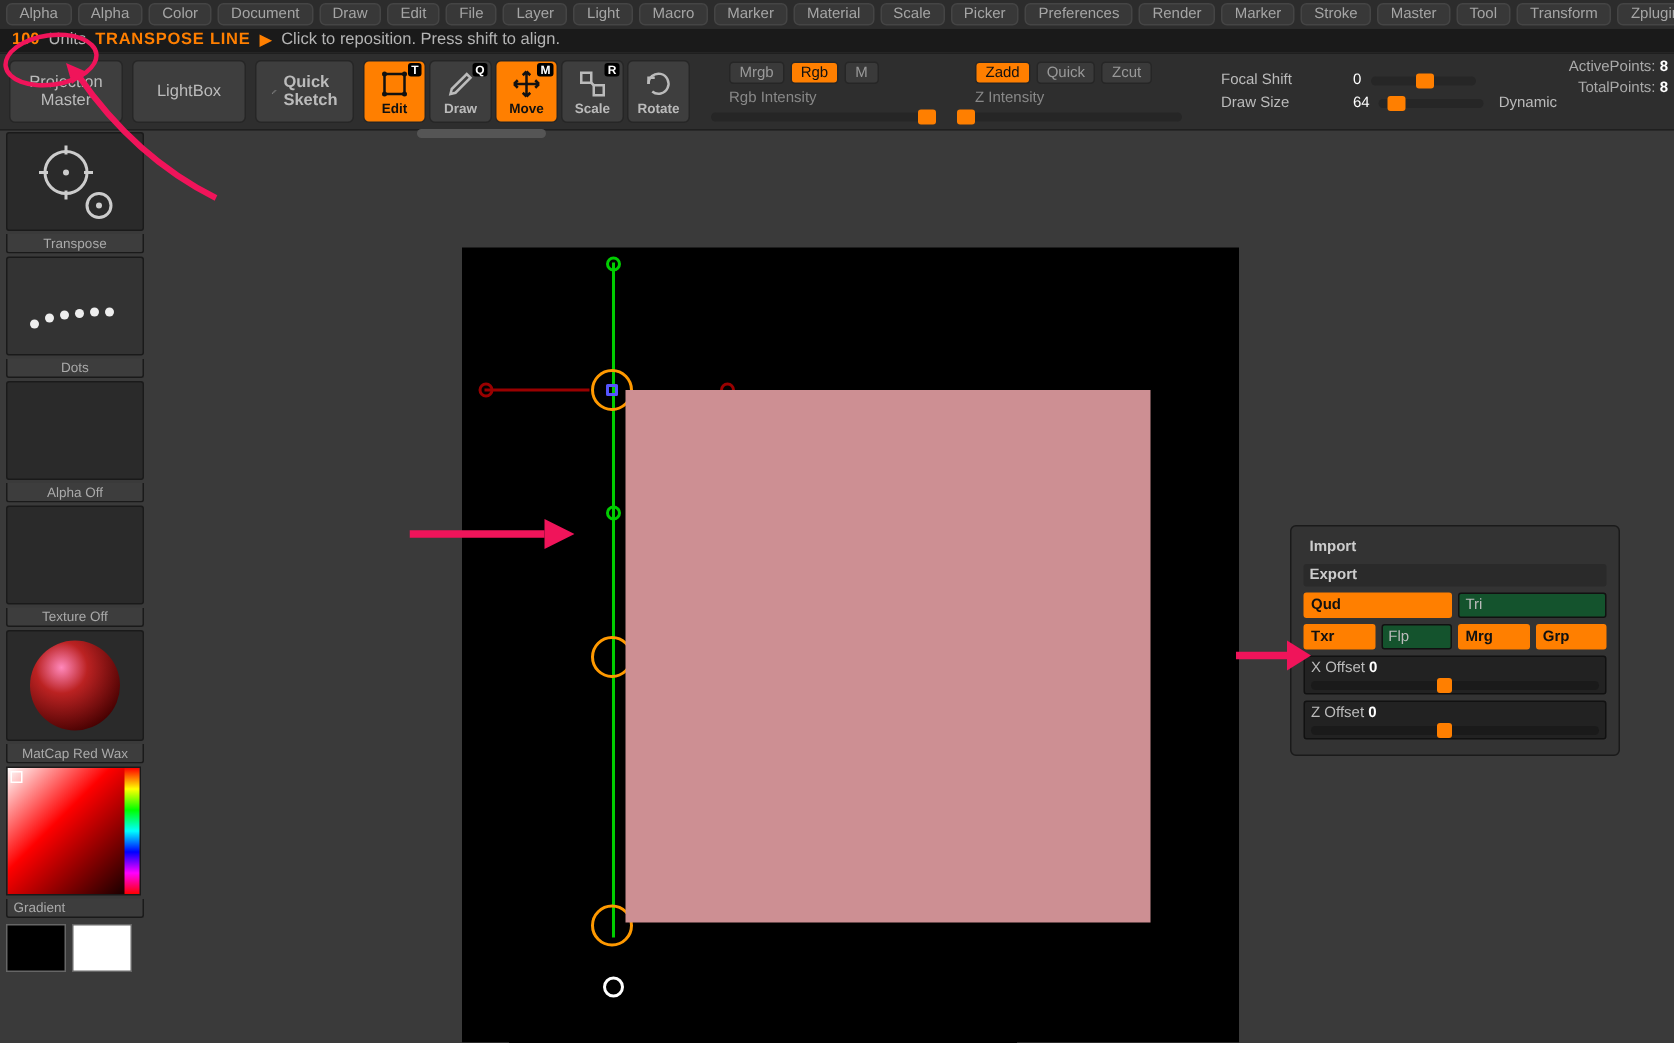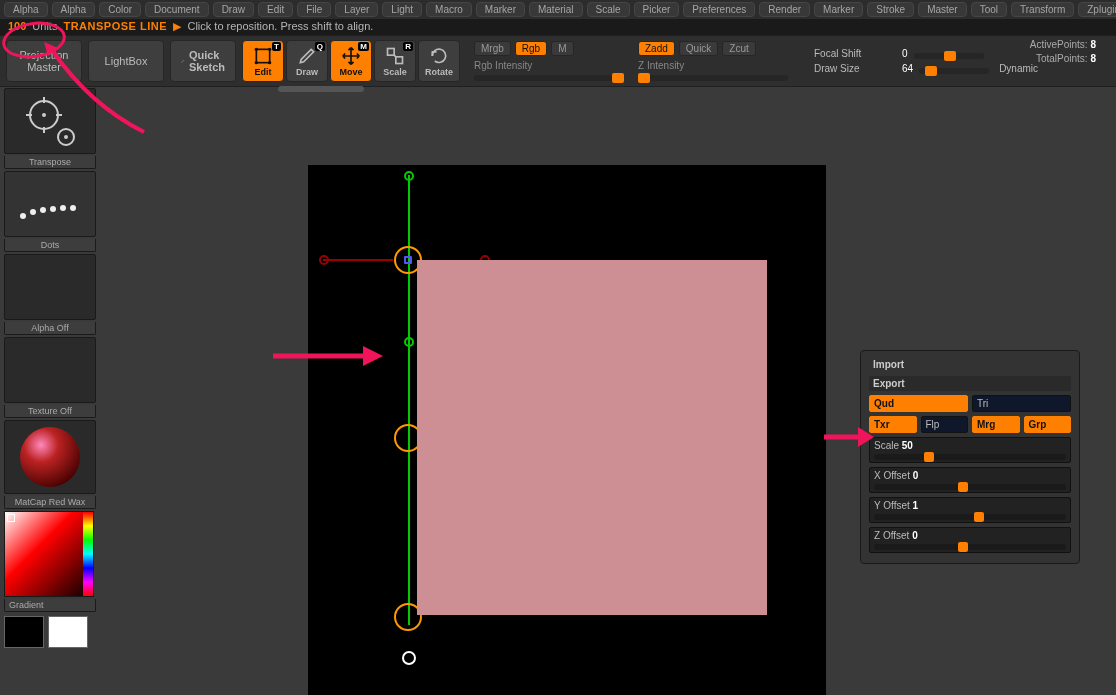--- a/index.html
+++ b/index.html
@@ -20,33 +20,33 @@
 .tb-btn { height:42px; background:#3e3e3e; border:1px solid #262626; border-radius:4px; display:flex; align-items:center; justify-content:center; font-size:11px; color:#bbb; cursor:pointer; padding:0 10px; }
 .tb-btn.wide { width:76px; line-height:1.1; text-align:center; }
 .tb-btn.qs { width:66px; flex-direction:row; gap:4px; font-weight:bold; font-size:11px; }
 .tb-btn.sml { width:42px; flex-direction:column; gap:1px; font-size:9px; font-weight:bold; }
 .tb-btn.active { background:#ff7f00; color:#111; }
 .tb-btn svg { width:20px; height:20px; }
 .corner { position:absolute; top:1px; right:2px; font-size:8px; color:#fff; background:#000; border-radius:2px; padding:0 2px; }
 
 
 .tb-block { display:flex; flex-direction:column; gap:4px; font-size:10px; color:#888; margin-left:8px; }
-.tb-block .row { display:flex; gap:4px; align-items:flex-start; }
+.tb-block .row { display:flex; gap:4px; align-items:flex-start;margin-left:12px; }
 .chip { border:1px solid #262626; border-radius:3px; padding:1px 6px; font-size:10px; background:#3a3a3a; color:#999; cursor:pointer; }
 .chip.on { background:#ff7f00; color:#111; }
 .slider-track { width:150px; height:6px; background:#262626; border-radius:3px; position:relative; }
 .slider-thumb { position:absolute; top:-2px; width:12px; height:10px; background:#ff7f00; border-radius:2px; }
 
 
-#readouts { position:absolute; right:20px; top:2px; font-size:10px; color:#aaa; line-height:14px; text-align:right; white-space:pre; }
+#readouts { position:absolute; right:4px; top:2px; font-size:10px; color:#aaa; line-height:14px; text-align:right; white-space:pre; }
 #readouts b { color:#fff; }
 
 
 #focal-block { display:flex; flex-direction:column; gap:4px; margin-left:20px; font-size:10px; color:#bbb; }
-#focal-block .srow { display:flex; align-items:flex-end; gap:6px; }
+#focal-block .srow { display:flex; align-items:center; gap:6px; }
 #focal-block .lab { width:80px; }
 #focal-block .val { color:#fff; margin-left:2px; }
 
 
 #left-panel { position:absolute; left:4px; top:88px; width:92px; display:flex; flex-direction:column; gap:2px; }
 .pal-slot { background:#2a2a2a; border:1px solid #1a1a1a; border-radius:2px; display:flex; align-items:center; justify-content:center; position:relative; }
 .pal-slot.big { height:66px; }
 .pal-slot.tall{ height:74px; }
 .pal-label { font-size:9px; color:#aaa; background:#3d3d3d; text-align:center; padding:1px 0; border:1px solid #1a1a1a; border-top:none; border-radius:0 0 2px 2px; }
 #gradient-sw { background:linear-gradient(135deg,#fff 0%,#f00 40%,#000 100%); width:90px; height:86px; border:1px solid #1a1a1a; }
@@ -62,21 +62,21 @@
 #plane { position:absolute; left:109px; top:95px; width:350px; height:355px; background:#cd8f93; }
 .handle { position:absolute; width:28px; height:28px; border:2px solid #f90; border-radius:50%; transform:translate(-50%,-50%); }
 .axis { position:absolute; background:#0c0; }
 .anno-arrow { position:absolute; z-index:20; }
 .anno-circle { position:absolute; width:64px; height:36px; border:3px solid #f0145a; border-radius:50%; z-index:20; transform:rotate(-8deg); }
 
 
 #ie-panel { position:absolute; right:36px; top:350px; width:220px; background:#333; border:1px solid #1a1a1a; border-radius:4px; padding:6px 8px 10px 8px; display:flex; flex-direction:column; gap:4px; z-index:10; font-size:10px; }
 #ie-panel .hdr { color:#ccc; font-weight:bold; padding:2px 4px; }
 #ie-panel .row { display:flex; gap:4px; }
-#ie-panel .cell, #ie-panel .labcell { flex:1; border:1px solid #111; border-radius:2px; padding:2px 4px; background:#0f172a; color:#bbb; cursor:pointer; text-align:left; }
+#ie-panel .cell, #ie-panel .labcell { flex:1; border:1px solid #111; border-radius:2px; padding:2px 4px; background:#14532d; color:#bbb; cursor:pointer; text-align:left; }
 #ie-panel .cell.on { background:#ff7f00; color:#111; border-color:#ff7f00; font-weight:bold; }
 #ie-panel .labcell { background:#222; cursor:default; }
 .ie-slider { height:6px; background:#1a1a1a; border-radius:3px; position:relative; margin-top:3px; }
 .ie-thumb  { position:absolute; top:-2px; width:10px; height:10px; background:#ff7f00; border-radius:2px; }
 
 
 #hscroll { position:absolute; left:278px; top:86px; width:86px; height:6px; background:#555; border-radius:3px; }
 
 svg { display:block; }
 </style>
@@ -330,38 +330,24 @@
     <div class="cell">Tri</div>
   </div>
   <div class="row">
     <div class="cell on">Txr</div>
     <div class="cell">Flp</div>
     <div class="cell on">Mrg</div>
     <div class="cell on">Grp</div>
   </div>
 
   <div class="labcell">
-    <span>Scale</span>
-    <b style="color:#fff;">50</b>
-    <div class="ie-slider">
-        <div class="ie-thumb" style="left:50px;"></div>
-      </div>
-  </div>
-  <div class="labcell">
     <span>X Offset</span>
     <b style="color:#fff;">0</b>
     <div class="ie-slider">
         <div class="ie-thumb" style="left:84px;"></div>
-      </div>
-  </div>
-  <div class="labcell">
-    <span>Y Offset</span>
-    <b style="color:#fff;">1</b>
-    <div class="ie-slider">
-        <div class="ie-thumb" style="left:100px;"></div>
       </div>
   </div>
   <div class="labcell">
     <span>Z Offset</span>
     <b style="color:#fff;">0</b>
     <div class="ie-slider">
         <div class="ie-thumb" style="left:84px;"></div>
       </div>
   </div>
 </div>

